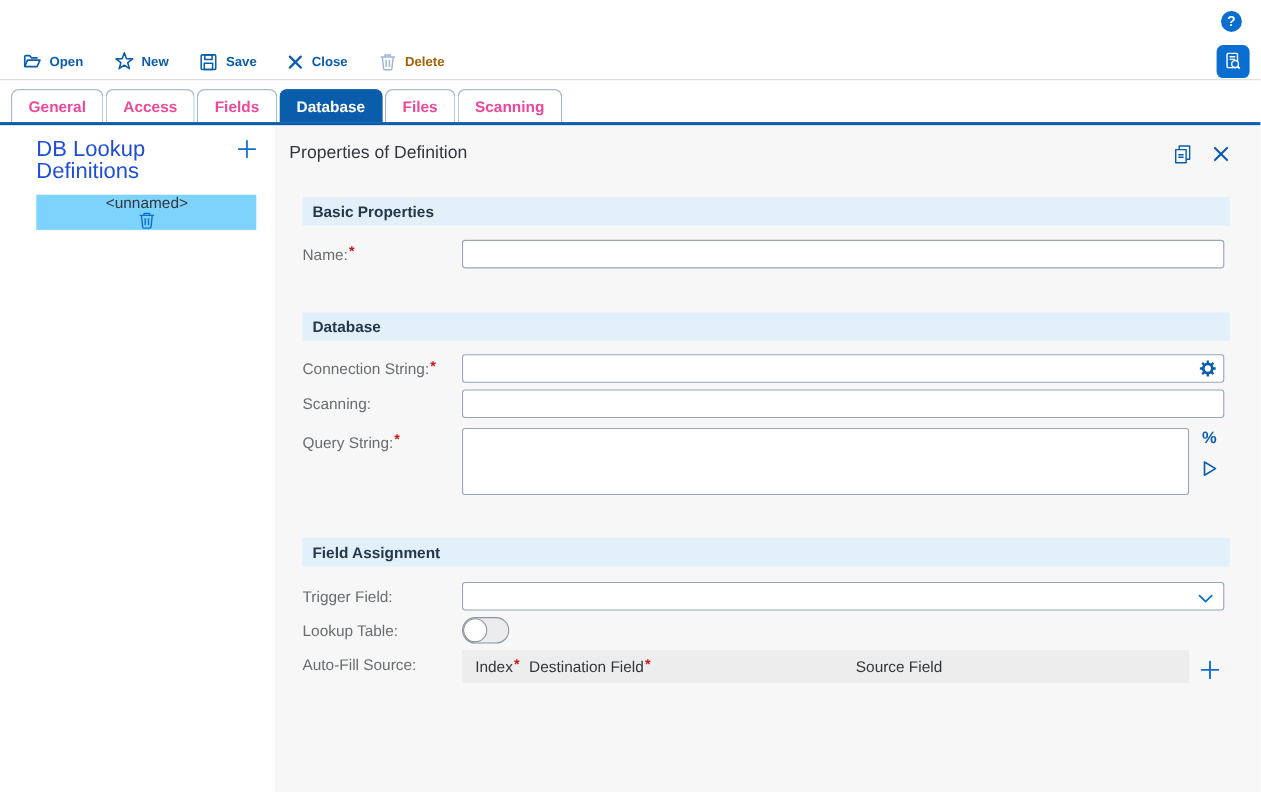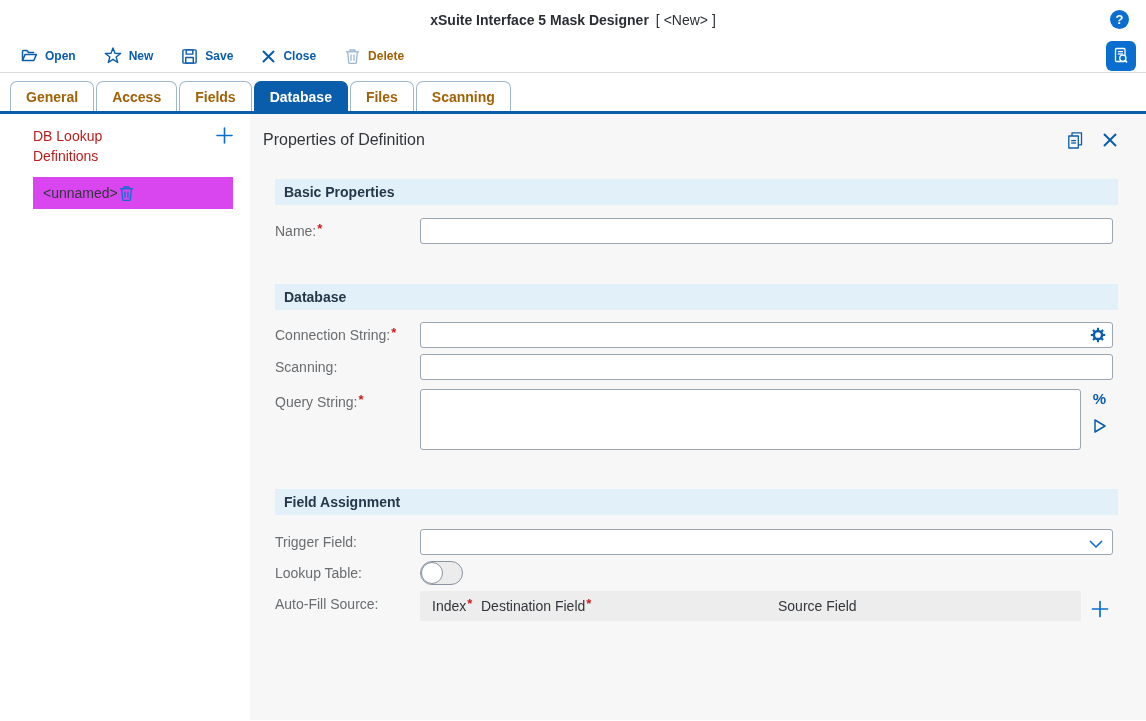--- a/index.html
+++ b/index.html
@@ -20,32 +20,32 @@
   .tb-btn { display:flex; align-items:center; gap:7px; color:#0a5dab; font-size:12px; font-weight:700;
             margin-right:28px; cursor:pointer; white-space:nowrap; }
   .tb-btn.disabled { color:#a16207; cursor:default; }
   .panel-btn { margin-left:auto; width:30px; height:30px; border-radius:6px; background:#0a6ed1;
                display:flex; align-items:center; justify-content:center; cursor:pointer; }
 
   
   .tabbar { margin-top:8px; display:flex; gap:2px; padding-left:10px; border-bottom:3px solid #0a5dab; }
   .tab { height:30px; padding:0 15px; display:flex; align-items:center; background:#fff;
          border:1px solid #9fb7cc; border-bottom:none; border-radius:7px 7px 0 0;
-         color:#a16207; font-size:14px; font-weight:700; cursor:pointer; }
+         color:#ec4899; font-size:14px; font-weight:700; cursor:pointer; }
   .tab.active { background:#0a5dab; border-color:#0a5dab; color:#fff; }
 
   
   .main { display:flex; height:606px; }
   .left-panel { width:250px; flex:none; background:#fff; padding:12px 16px 0 33px; }
   .lp-head { display:flex; justify-content:space-between; align-items:flex-start; }
-  .lp-title { font-size:14px; color:#b91c1c; width:125px; line-height:20px; }
+  .lp-title { font-size:20px; color:#1d4ed8; width:125px; line-height:20px; }
   .icon-btn { cursor:pointer; display:inline-flex; align-items:center; justify-content:center; }
   .lp-list { margin-top:11px; }
-  .lp-item { width:200px; height:32px; background:#d946ef; display:flex; align-items:center;
-             justify-content:flex-start; padding:0 9px 0 10px; cursor:pointer; }
+  .lp-item { width:200px; height:32px; background:#7dd3fc; display:flex; align-items:center;
+             justify-content:flex-end; padding:0 9px 0 10px; cursor:pointer;flex-direction:column; }
   .lp-item-label { font-size:14px; color:#32363a; }
 
   .right-panel { flex:1; background:#f7f7f7; padding:13px 28px 0 13px; }
   .props-header { display:flex; align-items:center; height:26px; }
   .props-title { font-size:16px; color:#32363a; }
   .ph-icons { margin-left:auto; display:flex; align-items:center; gap:17px; }
 
   .props-body { margin-left:12px; }
   .band { height:26px; background:#e2f0fa; display:flex; align-items:center; padding:0 9px;
           font-size:14px; font-weight:700; color:#24384a; }
@@ -88,23 +88,20 @@
               font-size:14px; color:#b9bcc0; }
   .af-actions { width:37px; flex:none; display:flex; justify-content:center; padding-top:5px; }
 
   .mt13{margin-top:13px;} .mt12{margin-top:12px;} .mt6{margin-top:6px;} .mt9{margin-top:9px;} .mt14{margin-top:14px;}
   svg { display:block; }
 </style>
 </head>
 <body>
 
 <div class="app-header">
-  <div class="app-title">
-    <span>xSuite Interface 5 Mask Designer</span><span class="suffix">[ &lt;New&gt; ]</span>
-  </div>
   <div class="help-btn">
     <span>?</span>
   </div>
 </div>
 
 <div class="toolbar">
   <div class="tb-btn">
     <span>
       <svg width="18" height="18" viewBox="0 0 18 18" fill="none" stroke="#0a5dab" stroke-width="1.5" stroke-linejoin="round">
         <path d="M2.5 13.5 L2.5 4.5 Q2.5 3.6 3.4 3.6 L6.8 3.6 L8.8 5.6 L14.2 5.6"></path>

